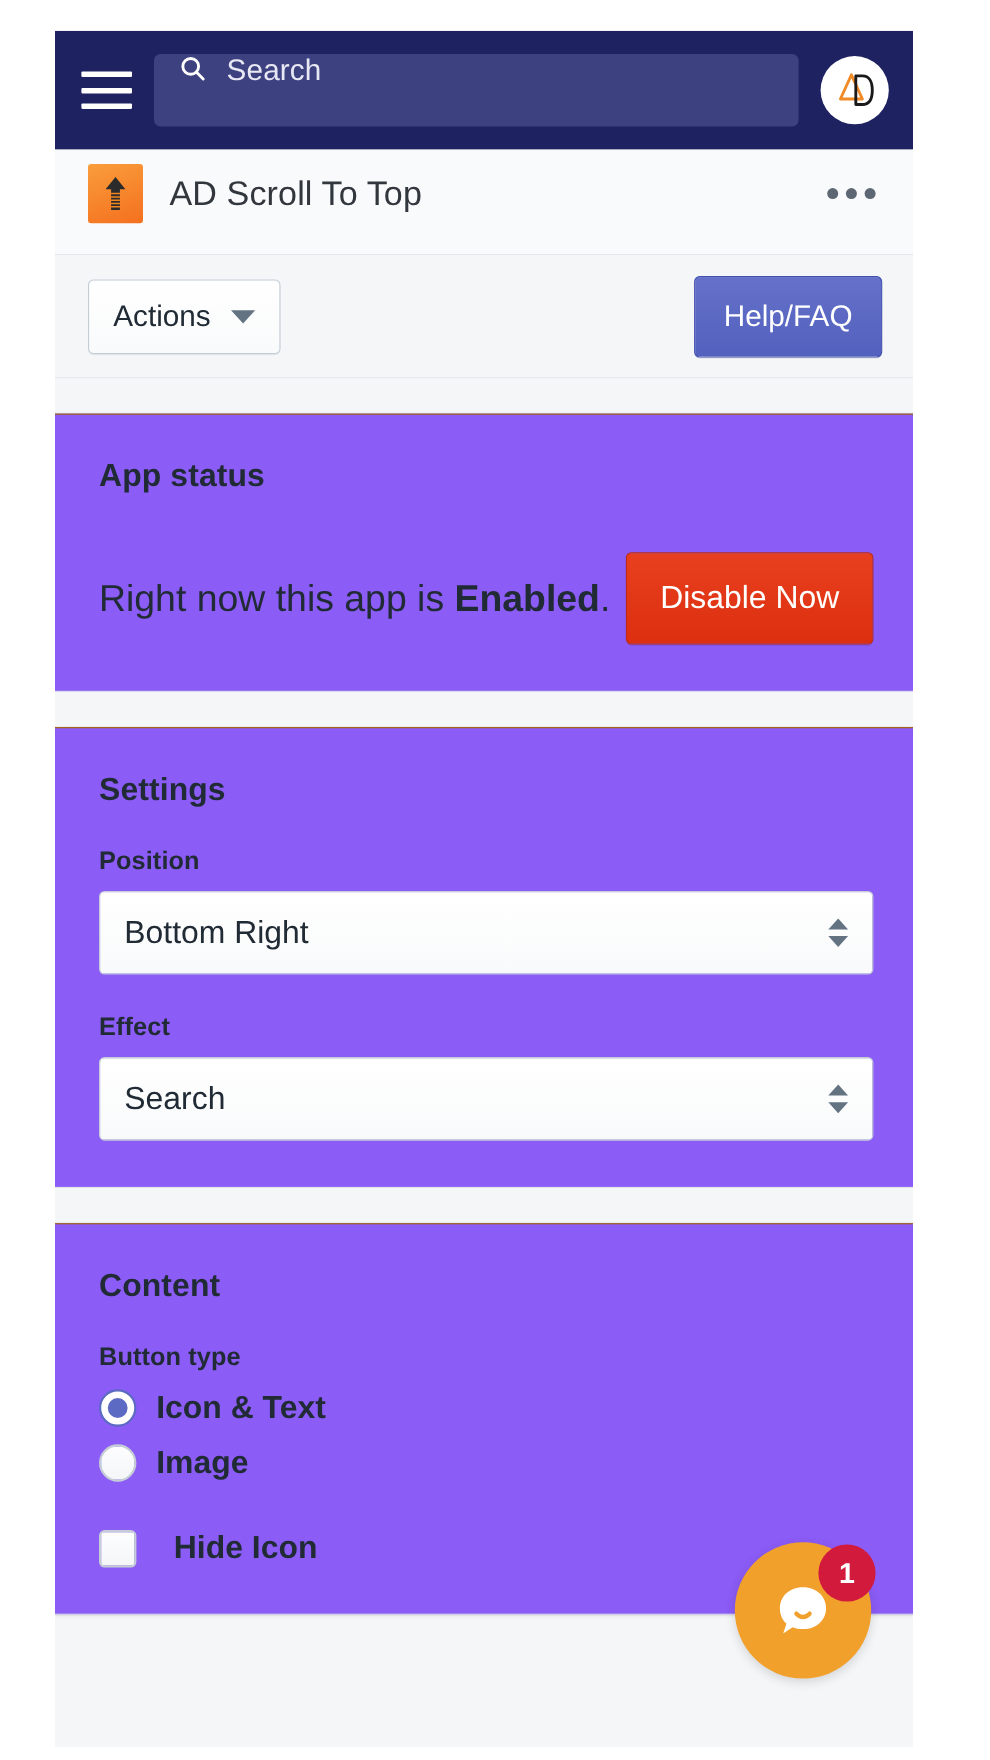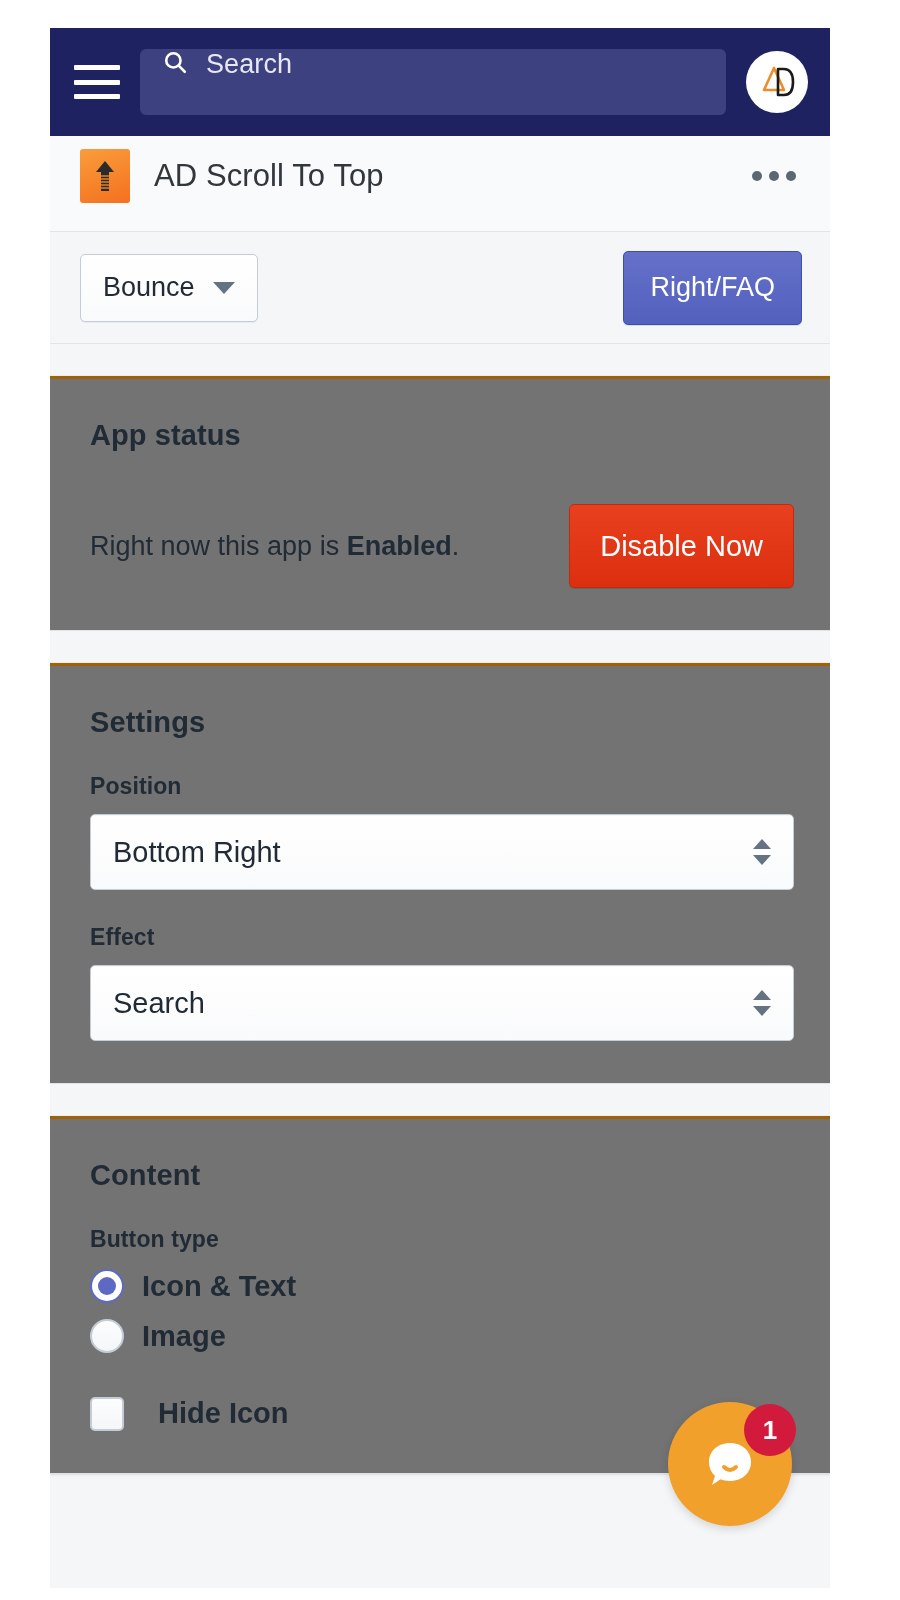--- a/index.html
+++ b/index.html
@@ -127,40 +127,40 @@
     display: flex; align-items: center;
     color: #ffffff;
     font-size: 27px;
     cursor: pointer;
     box-shadow: 0 1px 0 rgba(22,29,37,.12);
   }
 
   
   .gap { height: 32px; background: #f4f6f8; }
   .card {
-    background: #737373;
-    border-top: 3px solid #a16207;
+    background: #8b5cf6;
+    border-top: 1px solid #a16207;
     border-bottom: 1px solid #dfe3e8;
     box-shadow: 0 0 0 1px rgba(63,63,68,.03), 0 1px 3px rgba(63,63,68,.10);
     padding: 40px 36px 42px 40px;
   }
   .card h2 {
     font-size: 29px;
     color: #212b36;
     font-weight: 700;
     letter-spacing: .1px;
   }
 
   
   .status-row {
     margin-top: 52px;
     display: flex; align-items: center;
   }
   .status-text {
-    font-size: 27px; color: #212b36;
+    font-size: 34px; color: #212b36;
   }
   .status-text b { font-weight: 700; }
   .btn-disable {
     margin-left: auto;
     height: 84px;
     background: linear-gradient(180deg,#e8401f 0%,#dc2f10 100%);
     border: 1px solid #bf2b0f;
     border-radius: 5px;
     padding: 0 30px;
     color: #ffffff;
@@ -305,25 +305,25 @@
     <h1 class="page-title">AD Scroll To Top</h1>
     <div class="kebab">
       <i></i>
         <i></i>
         <i></i>
     </div>
   </div>
 
   <div class="actionbar">
     <div class="btn-actions">
-      <span class="lbl">Bounce</span>
+      <span class="lbl">Actions</span>
       <span class="caret-down"></span>
     </div>
     <div class="btn-help">
-      <span>Right/FAQ</span>
+      <span>Help/FAQ</span>
     </div>
   </div>
 
   <div class="gap"></div>
 
   <div class="card">
     <h2>App status</h2>
     <div class="status-row">
       <div class="status-text">
         <span>Right now this app is </span><b>Enabled</b><span>.</span>

